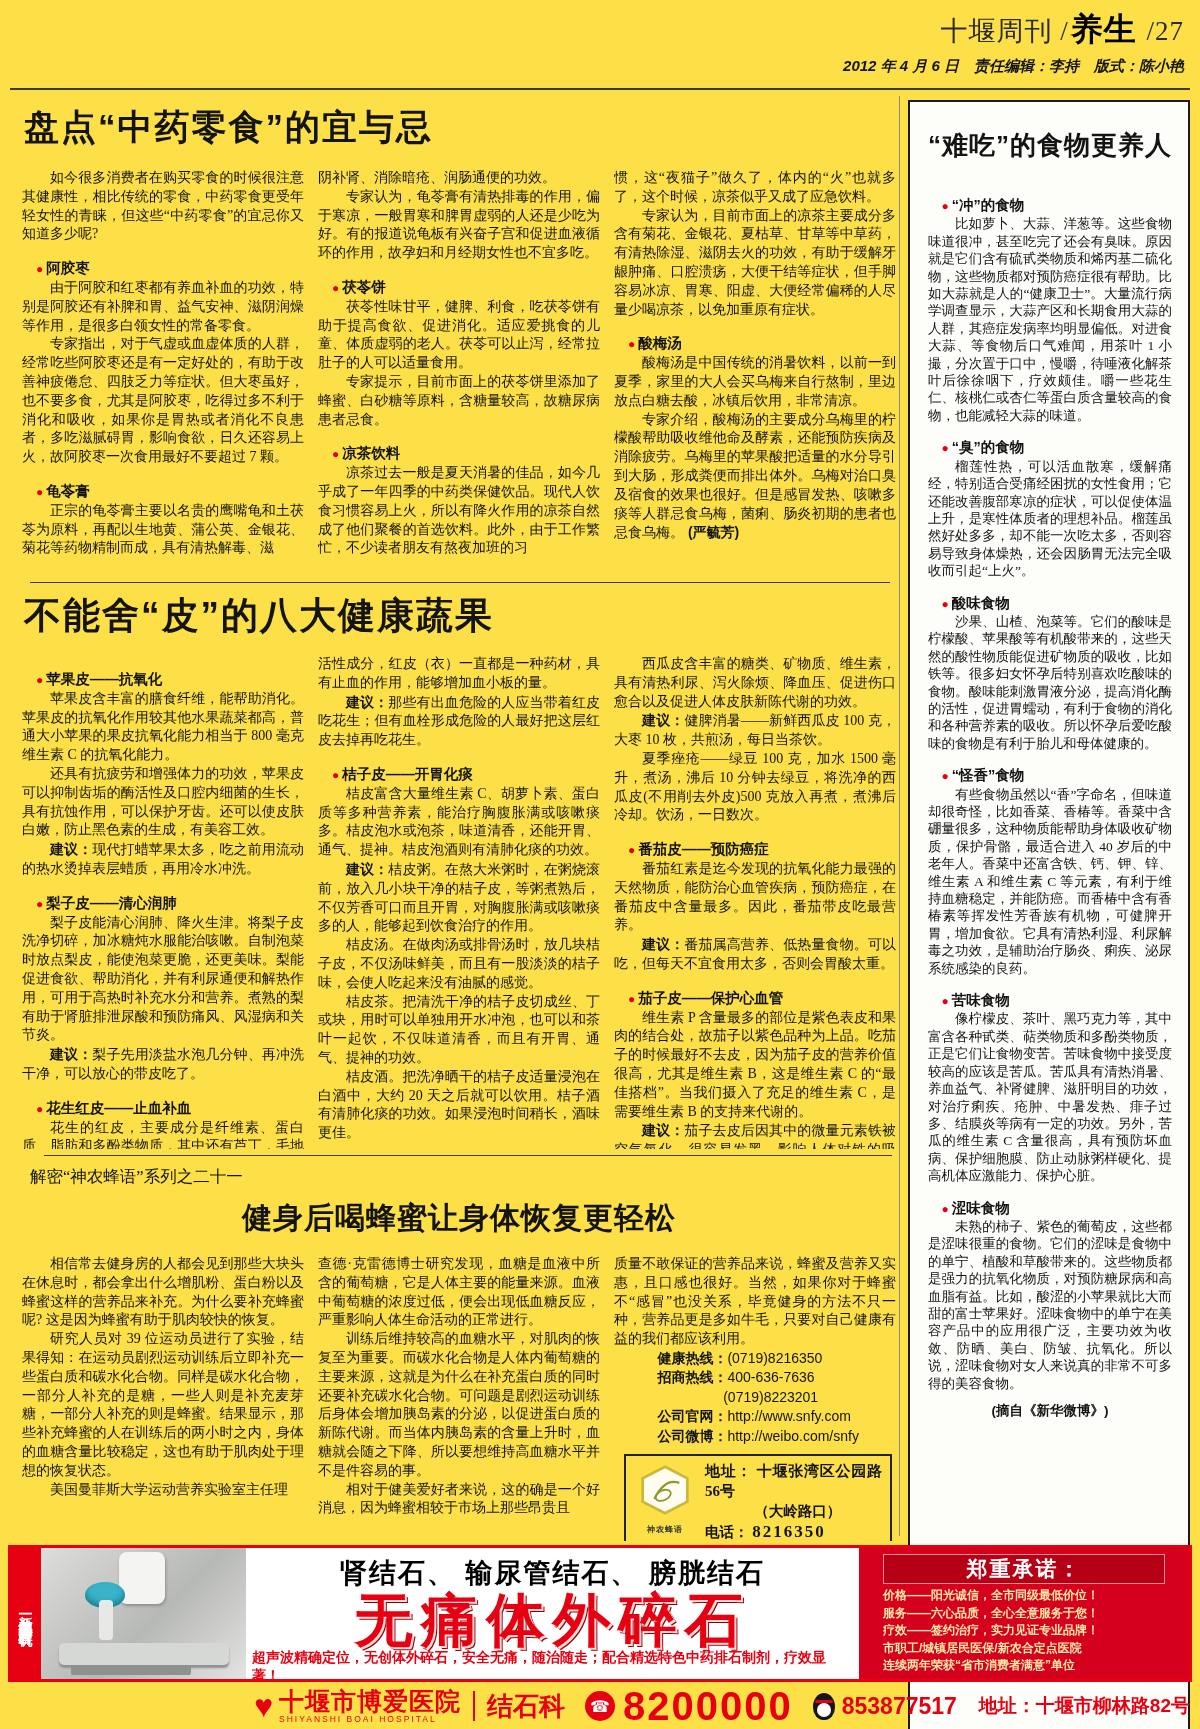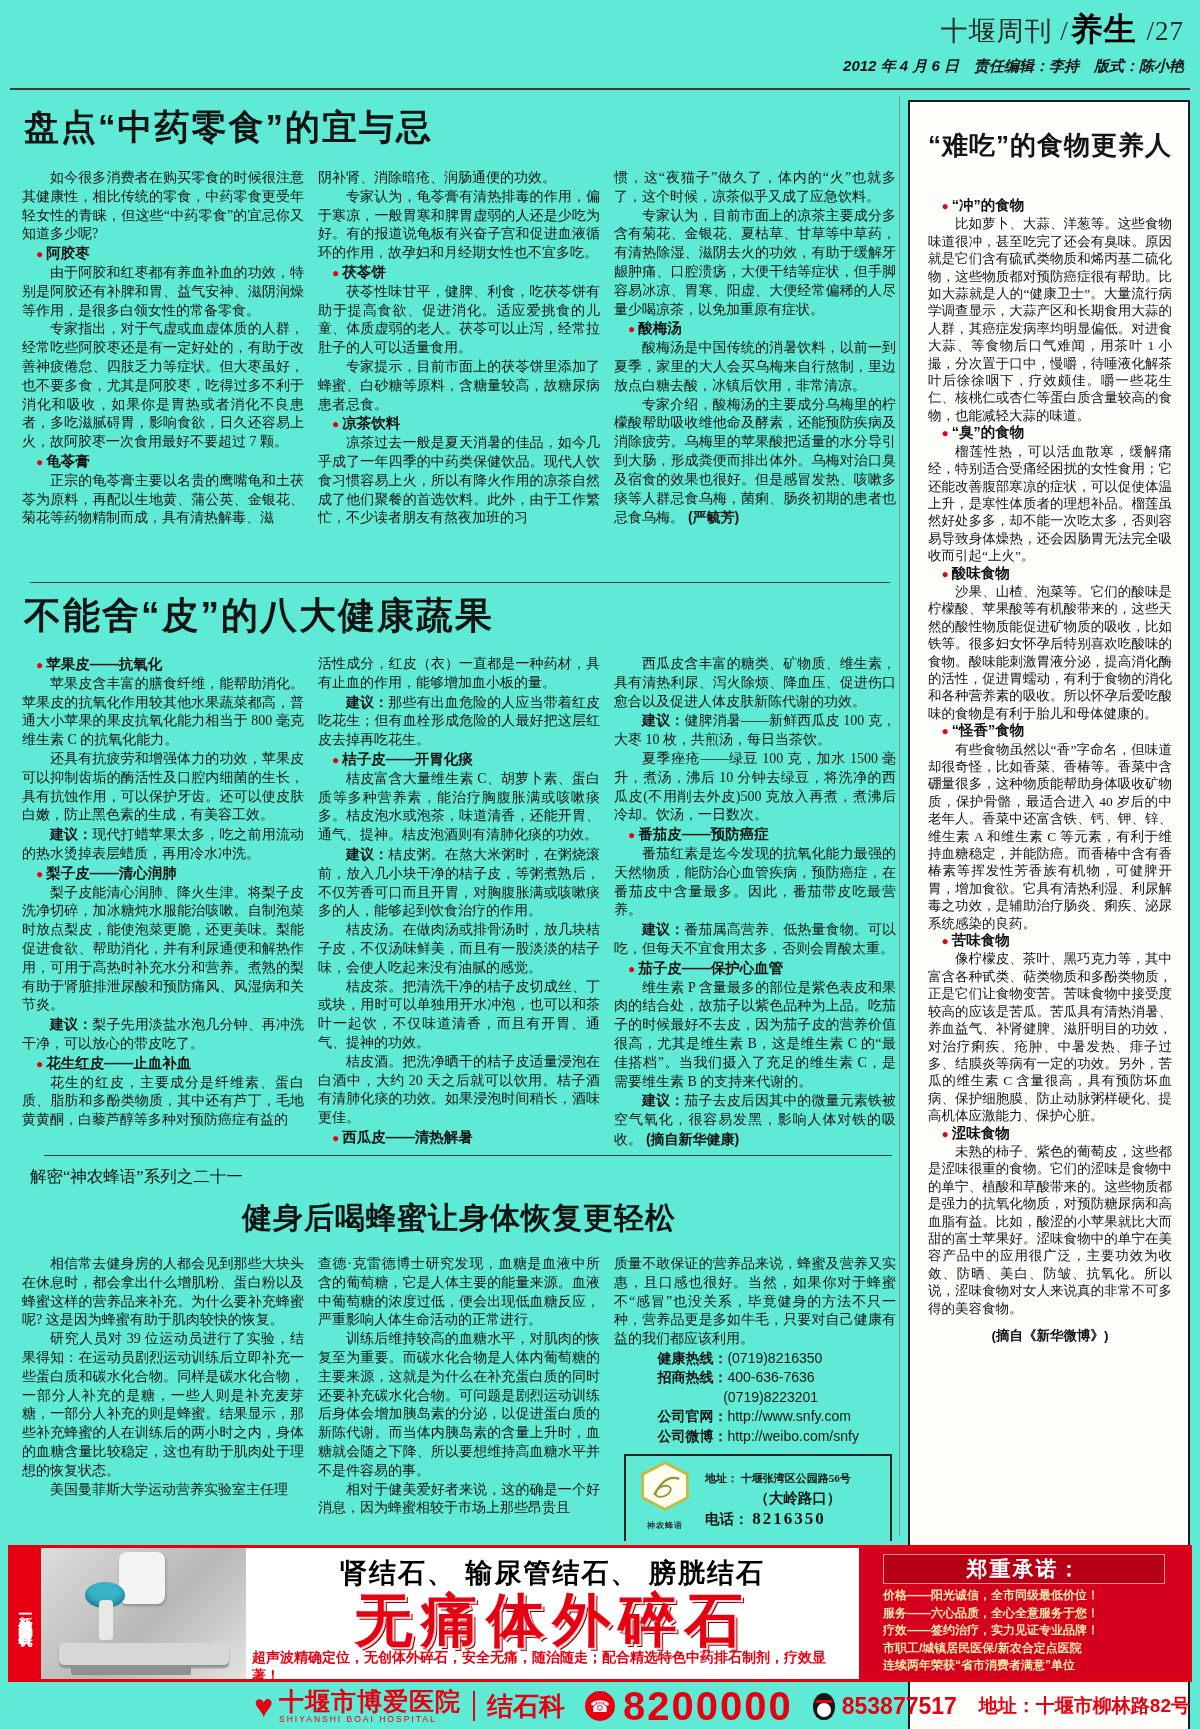--- a/index.html
+++ b/index.html
@@ -1,16 +1,16 @@
 <!DOCTYPE html>
 <html><head>
 <meta charset="utf-8">
 <style>
   html,body{margin:0;padding:0;background:#e8e8e8;}
-  .page{position:relative;width:1200px;height:1729px;background:#5eead4;margin:0 auto;
+  .page{position:relative;width:1200px;height:1729px;background:#fde047;margin:0 auto;
         font-family:"Liberation Serif","DejaVu Serif",serif;color:#141414;overflow:hidden;}
   b,.sans{font-family:"Liberation Sans","DejaVu Sans",sans-serif;}
   p{margin:0;}
 
   
   .masthead{position:absolute;top:8px;right:16px;text-align:right;}
   .mast-line1{font-size:27px;color:#2b2b2b;letter-spacing:1px;}
   .mast-section{font-family:"Liberation Sans","DejaVu Sans",sans-serif;font-weight:900;font-size:32px;color:#000;margin:0 2px;}
   .mast-line2{font-size:15px;font-style:italic;font-weight:bold;margin-top:5px;
               font-family:"Liberation Sans","DejaVu Sans",sans-serif;}
@@ -25,21 +25,21 @@
   .a2-title{font-family:"Liberation Sans","DejaVu Sans",sans-serif;font-weight:900;
             font-size:37px;letter-spacing:2px;margin:4px 0 14px 2px;}
   .cols{display:flex;gap:14px;}
   .col{flex:1 1 0;overflow:hidden;font-size:14px;line-height:18.8px;text-align:justify;}
   .cols-a1 .col{height:404px;}
   .cols-a2 .col{height:494px;}
   .cols-a3 .col{height:286px;}
 
   .blk-p{text-indent:2em;}
   .blk-cont{text-indent:0;}
-  .blk-h{text-indent:1.0em;font-family:"Liberation Sans","DejaVu Sans",sans-serif;font-weight:normal;}
+  .blk-h{text-indent:1.0em;font-family:"Liberation Sans","DejaVu Sans",sans-serif;font-weight:normal;margin-top:15px;}
   .blk-h b{font-size:14.5px;}
   .dot{color:#e60012;font-size:12px;margin-right:3px;}
   .sig{font-weight:bold;}
   .blk-sigline{text-align:center;font-family:"Liberation Sans","DejaVu Sans",sans-serif;
                font-weight:bold;margin-top:10px;}
   .blk-line{padding-left:3.1em;font-family:"Liberation Sans","DejaVu Sans",sans-serif;line-height:19.5px;}
   .blk-line b{font-weight:700;}
   .blk-line2{padding-left:7.8em;font-family:"Liberation Sans","DejaVu Sans",sans-serif;line-height:19.5px;}
 
   .divider{border-top:1px solid #3c3c3c;}
@@ -48,21 +48,21 @@
 
   .kicker{font-size:16.5px;margin:10px 0 10px 8px;}
   .a3-title{text-align:center;font-family:"Liberation Sans","DejaVu Sans",sans-serif;
             font-weight:900;font-size:30px;letter-spacing:1px;margin:0 0 16px 0;}
 
   
   .addr-box{border:2px solid #222;margin:8px 4px 0 10px;padding:5px 8px;display:flex;gap:9px;align-items:center;}
   .logo-wrap{text-align:center;flex:0 0 62px;}
   .logo-cap{font-size:8px;letter-spacing:1px;color:#333;font-weight:bold;text-align:center;}
   .addr-lines{flex:1;}
-  .addr-l1{font-weight:bold;font-size:11px;line-height:20px;}
+  .addr-l1{font-weight:bold;font-size:15px;line-height:20px;}
   .addr-l2{font-weight:bold;font-size:14.5px;line-height:20px;padding-left:3.4em;}
   .addr-l3{font-weight:bold;font-size:14.5px;line-height:22px;}
   .tel-num{font-size:17px;letter-spacing:2px;}
 
   
   .right-box{position:absolute;left:908px;top:100px;width:282px;height:1715px;
              border:2px solid #1a1a1a;box-sizing:border-box;padding:24px 16px 0 18px;overflow:hidden;background:#fdfdfa;}
   .right-title{font-family:"Liberation Sans","DejaVu Sans",sans-serif;font-weight:900;
                font-size:26px;letter-spacing:1px;margin:2px 0 34px 0;}
   .right-body{font-size:13.5px;line-height:17.4px;text-align:justify;}

